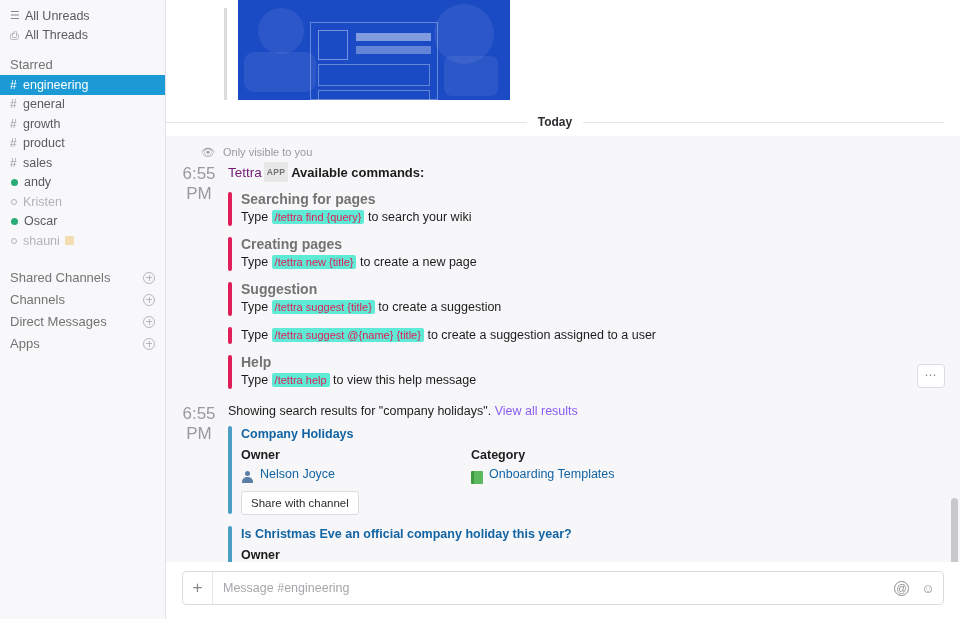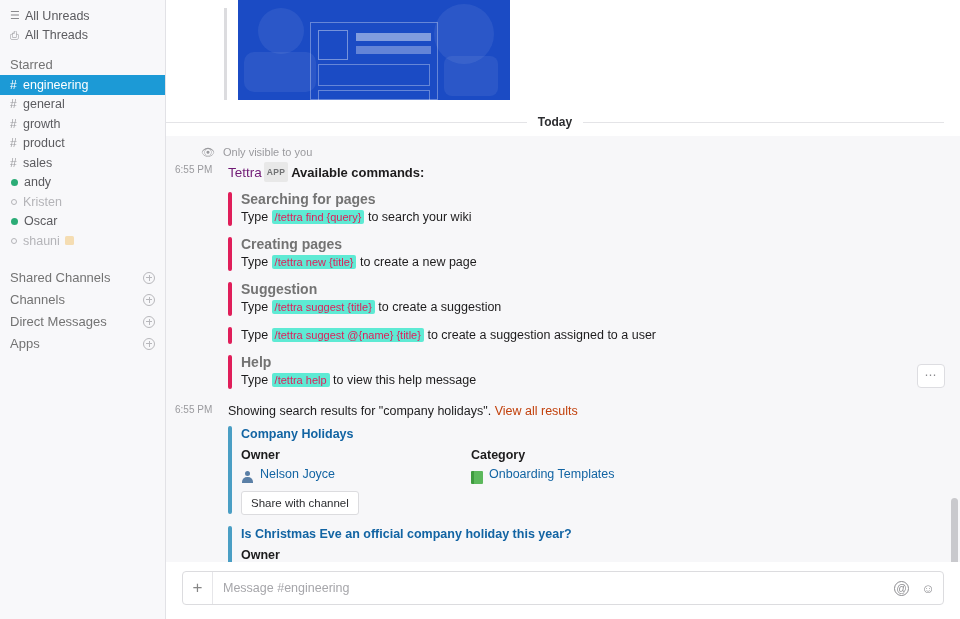--- a/index.html
+++ b/index.html
@@ -156,21 +156,21 @@
   .eye-ico {
     position: absolute; left: 35px; width: 12px; height: 12px;
     color: #9a9a9e; font-size: 11px; line-height: 12px;
   }
   .only-vis {
     position: absolute; left: 57px; font-size: 11px; color: #9a9a9e;
   }
   .msg-row { position: relative; padding-left: 62px; }
   .ts {
     position: absolute; left: 9px; top: 2px;
-    font-size: 10px; color: #9a9a9e; width: 48px; text-align: left;
+    font-size: 17px; color: #9a9a9e; width: 48px; text-align: center;
   }
   .msg-title { font-size: 13px; color: #1d1c1d; line-height: 18px; }
   .author { font-weight: normal; font-size: 13.5px; color: #701a75; }
   .app-badge {
     display: inline-block; background: #e8e8e8; color: #717274;
     font-size: 8.5px; font-weight: bold; letter-spacing: .3px;
     border-radius: 2px; padding: 1px 3px; vertical-align: 2px;
     margin: 0 3px 0 2px;
   }
   .msg-text { font-weight: bold; font-size: 13px; color: #1d1c1d; }
@@ -441,21 +441,21 @@
               <code class="cmd-code">/tettra help</code>
               <span>to view this help message</span>
             </div>
           </div>
         </div>
 
         <div class="msg-row" style="margin-top:12px;">
           <span class="ts">6:55 PM</span>
           <div class="att-body">
             <span>Showing search results for "company holidays".</span>
-            <span style="color:#c2410c;">View all results</span>
+            <span style="color:#8b5cf6;">View all results</span>
           </div>
 
           <div class="att res" style="margin-top:4px;">
             <div class="att-link-title">Company Holidays</div>
             <div class="fields">
               <div class="field owner">
                 <div class="field-label">Owner</div>
                 <div class="field-value">
                   <span class="avatar-ico"></span>
                   <span>Nelson Joyce</span>

